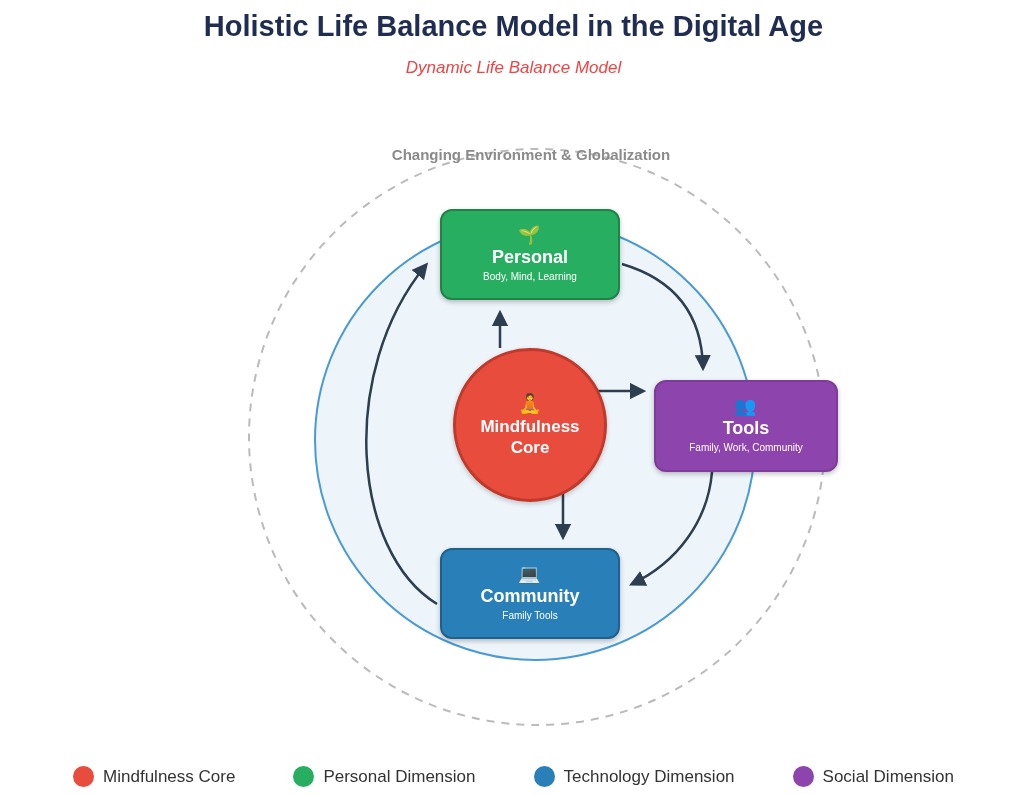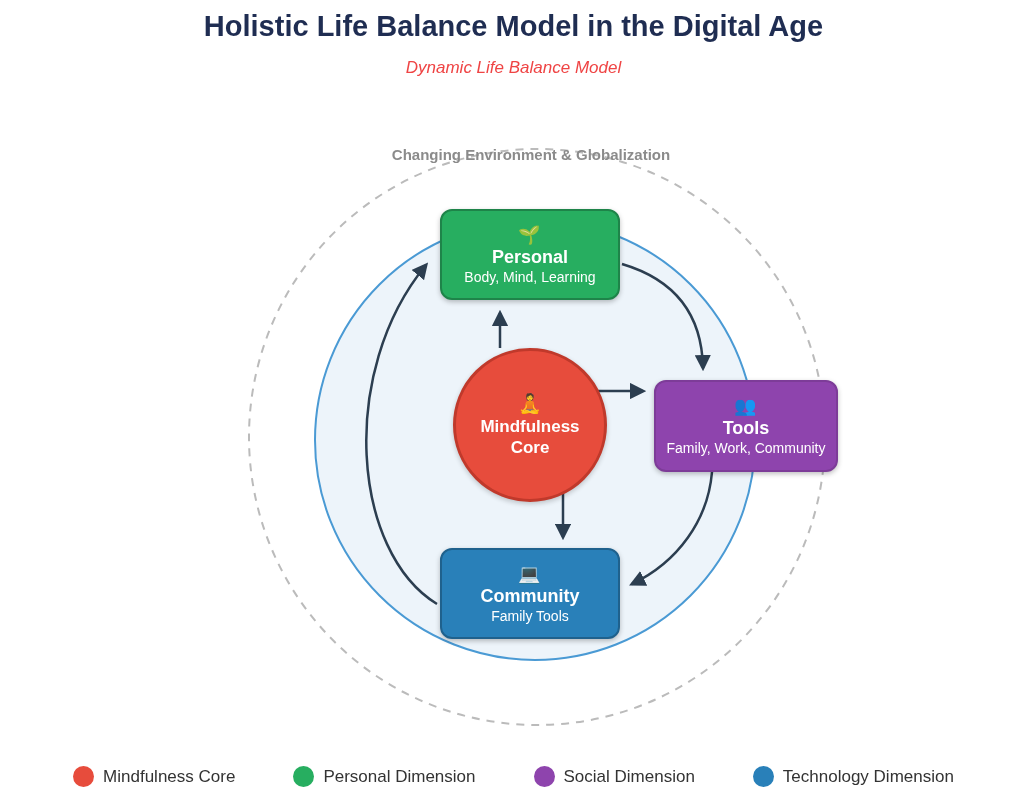--- a/index.html
+++ b/index.html
@@ -44,21 +44,21 @@
     color: #ffffff;
     text-align: center;
     display: flex; flex-direction: column;
     align-items: center; justify-content: center;
     box-shadow: 0 2px 5px rgba(0,0,0,0.25);
     border: 2px solid transparent;
     padding: 6px 8px;
   }
   .node .icon { font-size: 18px; line-height: 22px; }
   .node .node-title { font-size: 18px; font-weight: bold; line-height: 22px; }
-  .node .node-subtitle { font-size: 14px; line-height: 18px; }
+  .node .node-subtitle { font-size: 10px; line-height: 18px; }
 
   .node-personal   { left: 440px; top: 209px; width: 180px; height: 91px; border-color: #1e8449; }
   .node-social     { left: 654px; top: 380px; width: 184px; height: 92px; border-color: #7d3c98; }
   .node-technology { left: 440px; top: 548px; width: 180px; height: 91px; border-color: #1f618d; }
 
   .core {
     position: absolute;
     left: 453px; top: 348px;
     width: 154px; height: 154px;
     border-radius: 50%;
@@ -147,22 +147,22 @@
   <div class="legend">
     <div class="legend-item">
       <span class="legend-dot" style="background-color: rgb(231, 76, 60);"></span>
       <span class="legend-label">Mindfulness Core</span>
     </div>
     <div class="legend-item">
       <span class="legend-dot" style="background-color: rgb(39, 174, 96);"></span>
       <span class="legend-label">Personal Dimension</span>
     </div>
     <div class="legend-item">
+      <span class="legend-dot" style="background-color: rgb(41, 128, 185);"></span>
+      <span class="legend-label">Technology Dimension</span>
+    </div>
+    <div class="legend-item">
       <span class="legend-dot" style="background-color: rgb(142, 68, 173);"></span>
       <span class="legend-label">Social Dimension</span>
-    </div>
-    <div class="legend-item">
-      <span class="legend-dot" style="background-color: rgb(41, 128, 185);"></span>
-      <span class="legend-label">Technology Dimension</span>
     </div>
   </div>
 
 </div>
 
 </body></html>

